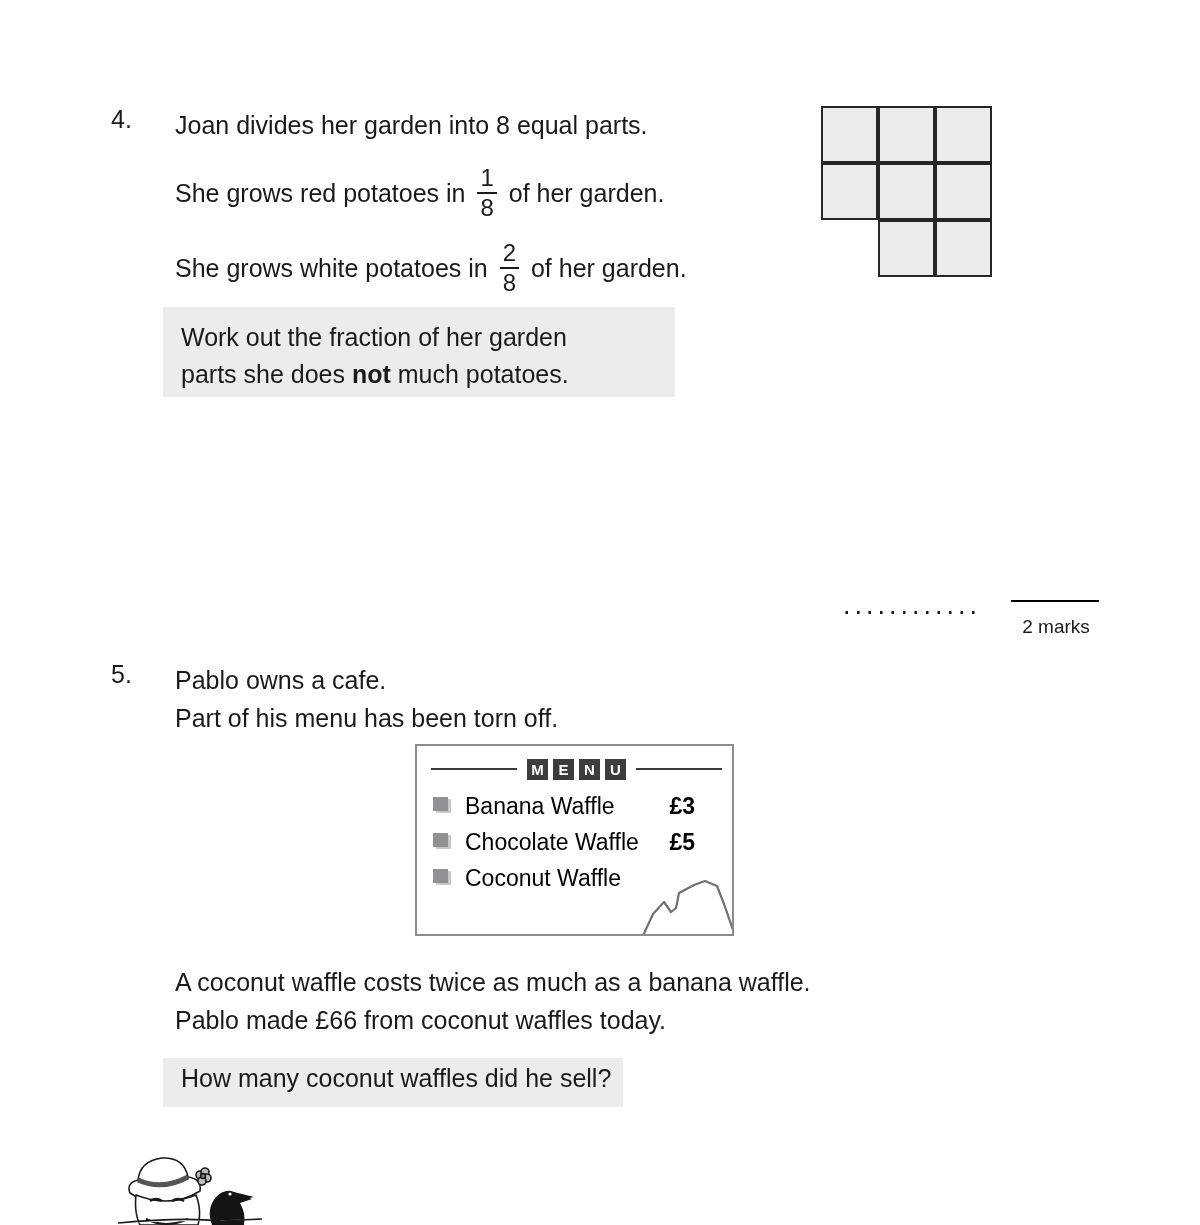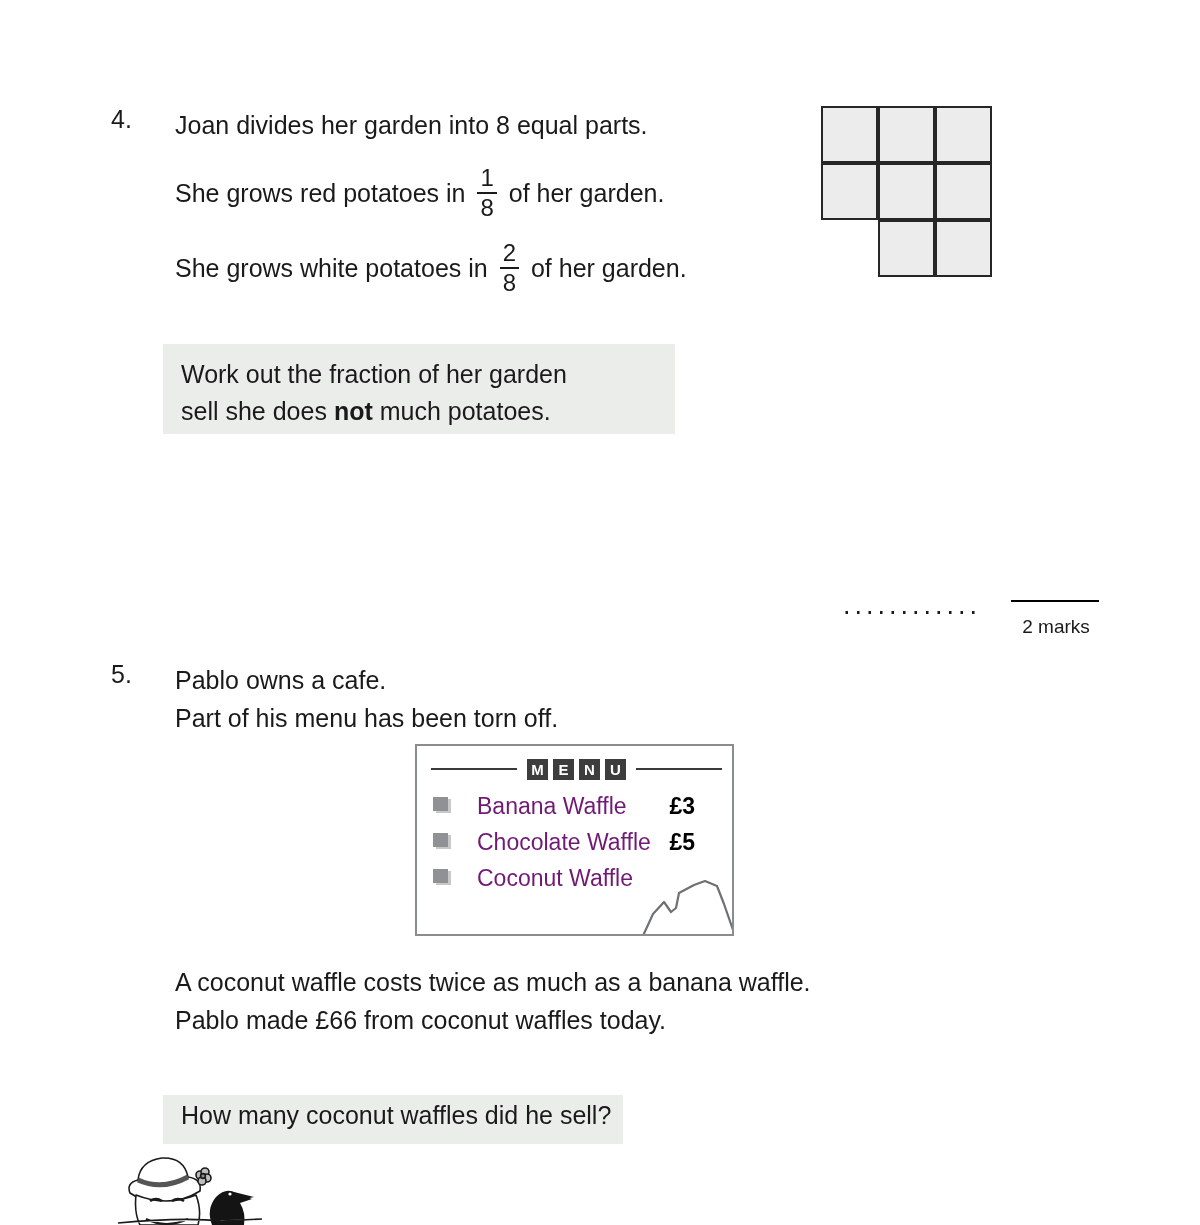--- a/index.html
+++ b/index.html
@@ -32,21 +32,20 @@
   }
   .highlight-box {
     position: absolute;
     background: #ebedeb;
     font-size: 25px;
     line-height: 37px;
     color: #1a1a1a;
     padding: 12px 18px 14px 18px;
     box-sizing: border-box;
     white-space: nowrap;
-    margin-top: 37px;
   }
   .highlight-box b { font-weight: bold; }
 
   
   .frac {
     display: inline-block;
     vertical-align: middle;
     text-align: center;
     font-size: 24px;
     line-height: 1.02;
@@ -188,23 +187,22 @@
   .waffle-icon::after {
     content: "";
     position: absolute;
     left: 0; top: 0;
     width: 15px; height: 14px;
     background: #8f9194;
   }
   .menu-name {
     font-size: 23px;
     line-height: 26px;
-    color: #701a75;
-    white-space: nowrap;
-    margin-left: 12px;
+    color: #000000;
+    white-space: nowrap;
   }
   .menu-price {
     margin-left: auto;
     font-size: 23px;
     font-weight: bold;
     line-height: 26px;
     color: #000000;
     white-space: nowrap;
     padding-right: 28px;
   }
@@ -261,21 +259,21 @@
   <div class="grid-cell" style="left:0px;   top:57px;"></div>
   <div class="grid-cell" style="left:57px;  top:57px;"></div>
   <div class="grid-cell" style="left:114px; top:57px;"></div>
   <div class="grid-cell" style="left:57px;  top:114px;"></div>
   <div class="grid-cell" style="left:114px; top:114px;"></div>
 </div>
 
 <div class="highlight-box" style="left:163px; top:307px; width:512px; height:90px;">
   <div>Work out the fraction of her garden</div>
   <div>
-    <span>sell she does</span>
+    <span>parts she does</span>
     <b>not</b>
     <span>much potatoes.</span>
   </div>
 </div>
 
 <div id="answer-dots">..............</div>
 
 <div id="marks-block">
   <div id="marks-rule"></div>
   <div id="marks-label">2 marks</div>

